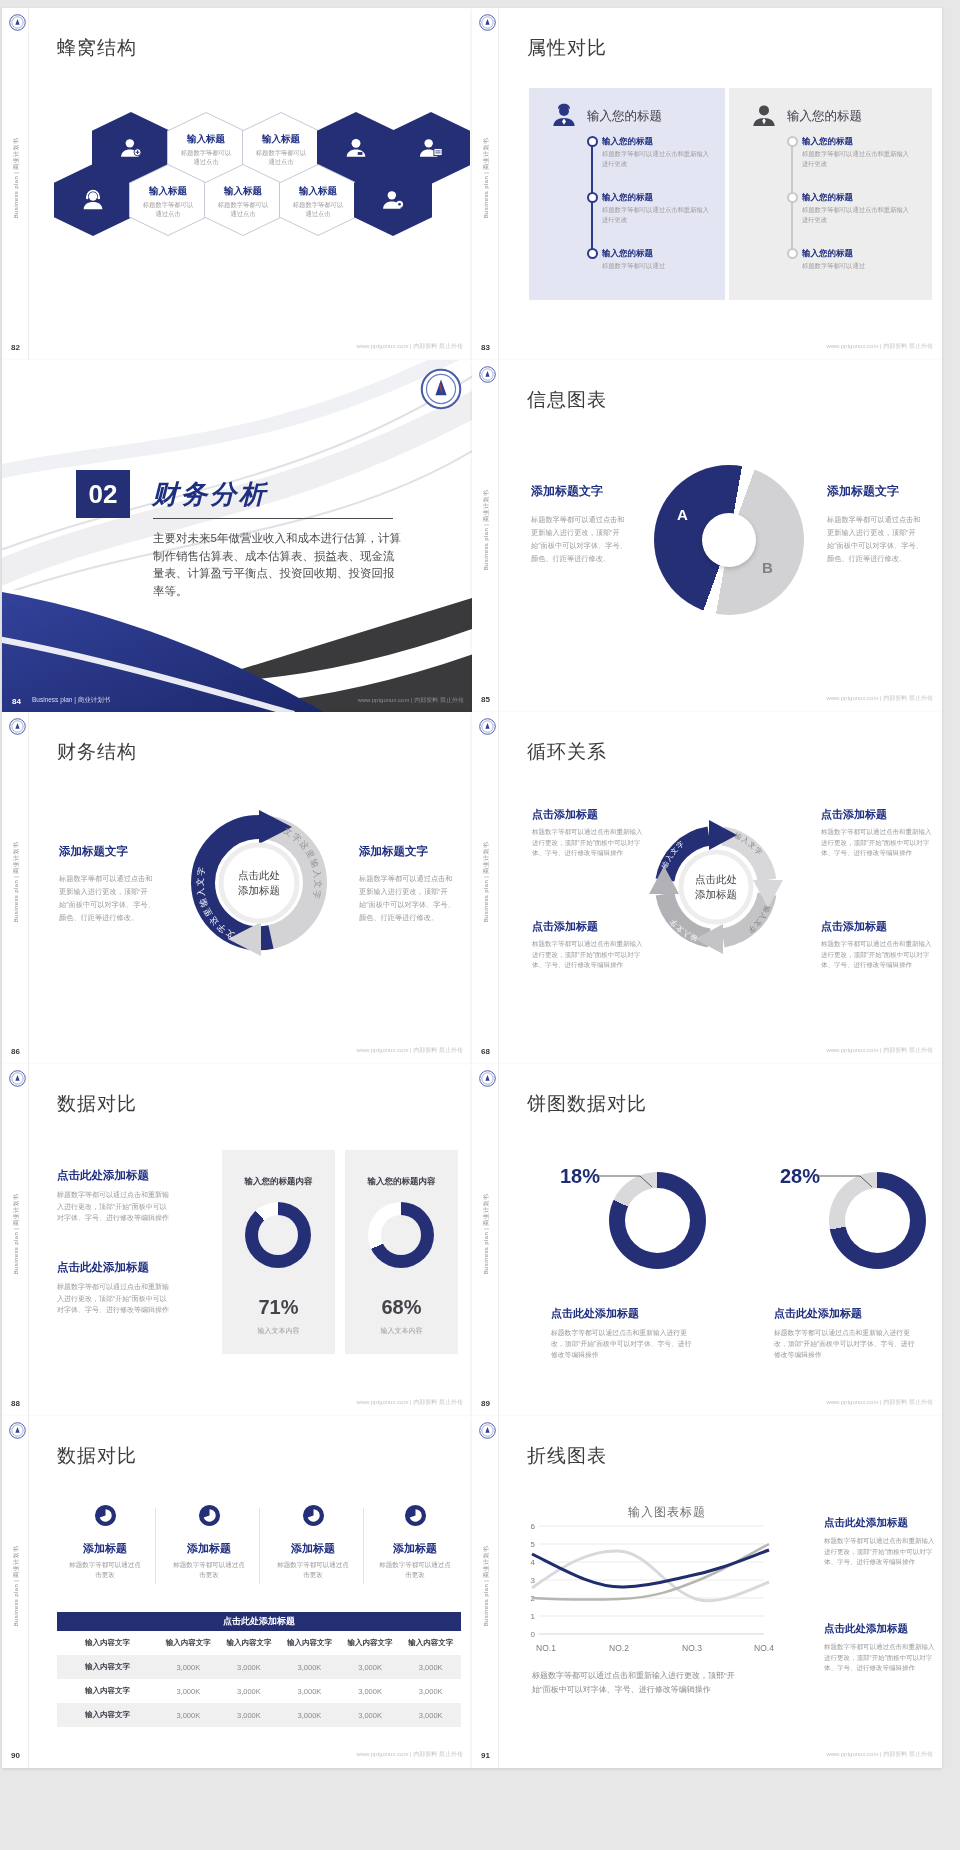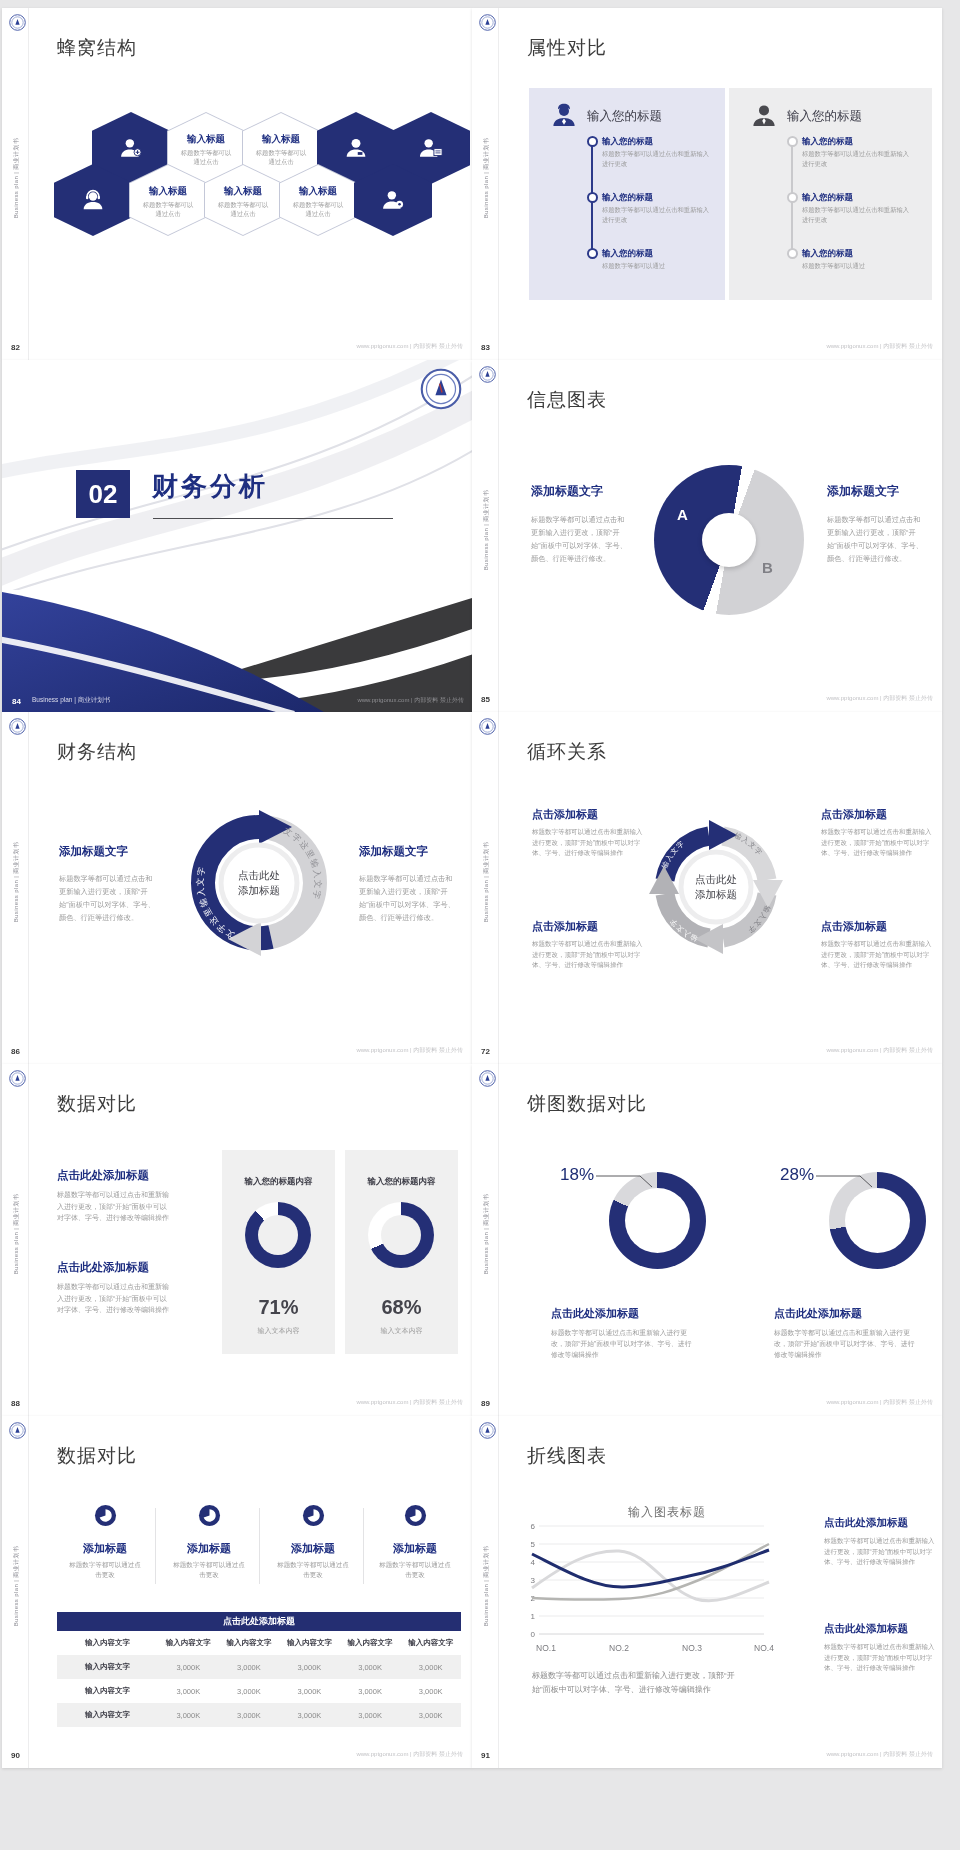--- a/index.html
+++ b/index.html
@@ -30,21 +30,21 @@
 .panel{position:absolute;top:80px;height:212px;}
 .p-hdr{position:absolute;left:58px;top:20px;font-size:12.5px;color:#3d3d49;}
 .p-icon{position:absolute;left:20px;top:13px;width:30px;height:30px;}
 .tl-line{position:absolute;left:62px;width:2px;}
 .tl-dot{position:absolute;left:58px;width:7px;height:7px;border-radius:50%;background:#fff;}
 .tl-t{position:absolute;left:73px;font-size:8.5px;font-weight:bold;color:#1e2e80;}
 .tl-b{position:absolute;left:73px;width:108px;font-size:6.3px;line-height:9.5px;color:#9a9a9a;}
 
 .numbox{position:absolute;left:74px;top:110px;width:54px;height:48px;background:#242f76;
   color:#fff;font-size:26px;font-weight:bold;text-align:center;line-height:48px;}
-.ctitle{position:absolute;left:150px;top:109px;font-size:26px;font-weight:bold;color:#1e2e80;letter-spacing:3px;}
+.ctitle{position:absolute;left:150px;top:117px;font-size:26px;font-weight:bold;color:#1e2e80;letter-spacing:3px;font-style:italic;}
 .cunder{position:absolute;left:151px;top:158px;width:240px;height:1px;background:#4c4c50;}
 .cbody{position:absolute;left:151px;top:170px;width:250px;font-size:11.5px;line-height:17.5px;color:#4a4a4e;}
 .cpnum{position:absolute;left:10px;bottom:6px;font-size:8px;font-weight:bold;color:#fff;}
 .clabel{position:absolute;left:30px;bottom:7px;font-size:6.5px;color:#dcdceb;}
 .csite{position:absolute;right:8px;bottom:7px;font-size:6px;color:#8f8f93;}
 
 .blk-t{font-size:12px;font-weight:bold;color:#1e2e80;}
 .blk-b{font-size:7.2px;line-height:13px;color:#9b9b9b;margin-top:13px;}
 .donut85{position:absolute;left:182px;top:105px;width:150px;height:150px;border-radius:50%;
   background:conic-gradient(from 20deg,#d2d2d5 0 170deg,#fff 170deg 180deg,#242f76 180deg 350deg,#fff 350deg 360deg);}
@@ -56,21 +56,21 @@
 
 .card88{position:absolute;top:86px;width:113px;height:204px;background:#f0f0f0;}
 .c88t{position:absolute;top:26px;left:0;width:100%;text-align:center;font-size:8.5px;font-weight:bold;color:#3e3e48;}
 .ring88{position:absolute;left:23px;top:52px;width:66px;height:66px;border-radius:50%;}
 .ring88::after{content:"";position:absolute;inset:13px;border-radius:50%;background:#f0f0f0;}
 .c88p{position:absolute;top:146px;left:0;width:100%;text-align:center;font-size:20px;font-weight:bold;color:#44444c;}
 .c88c{position:absolute;top:176px;left:0;width:100%;text-align:center;font-size:7px;color:#9a9a9a;}
 
 .donut89{position:absolute;top:108px;width:97px;height:97px;border-radius:50%;}
 .donut89::after{content:"";position:absolute;inset:16px;border-radius:50%;background:#fff;}
-.pctlbl{position:absolute;top:101px;font-size:17px;font-weight:normal;color:#1d2d74;}
+.pctlbl{position:absolute;top:101px;font-size:20px;font-weight:bold;color:#1d2d74;}
 
 .col90{position:absolute;top:88px;width:96px;text-align:center;}
 .col90 .ct{font-size:11px;font-weight:bold;color:#1e2e80;margin-top:10px;}
 .col90 .cb{font-size:6.5px;line-height:10px;color:#9a9a9a;margin-top:4px;padding:0 10px;}
 .div90{position:absolute;top:92px;width:1px;height:76px;background:#e3e3e5;}
 .t90{position:absolute;left:55px;top:196px;width:404px;}
 .t90 .thbar{height:19px;background:#242e72;color:#fff;font-weight:bold;font-size:9px;line-height:19px;text-align:center;}
 .t90 .tr{display:flex;height:24px;align-items:center;text-align:center;font-size:7.5px;}
 .t90 .c1{width:25%;}
 .t90 .c{width:15%;}
@@ -250,20 +250,21 @@
     <svg viewBox="0 0 24 24">
           <circle cx="12" cy="12" r="11" fill="#fff" stroke="#4a5da8" stroke-width="1.2"></circle>
           <circle cx="12" cy="12" r="8.3" fill="none" stroke="#6d7fc0" stroke-width="0.7"></circle>
           <path d="M12 6.5l3.2 9h-6.4z" fill="#2b3f94"></path>
           <path d="M11.2 9l1.4 5" stroke="#b43a3a" stroke-width=".8"></path>
         </svg>
   </div>
   <div class="numbox">02</div>
   <div class="ctitle">财务分析</div>
   <div class="cunder"></div>
+  <div class="cbody">主要对未来5年做营业收入和成本进行估算，计算制作销售估算表、成本估算表、损益表、现金流量表、计算盈亏平衡点、投资回收期、投资回报率等。</div>
   <div class="cpnum">84</div>
   <div class="clabel">Business plan | 商业计划书</div>
   <div class="csite">www.pptgonux.com | 内部资料 禁止外传</div>
 </div>
 
 <div class="slide">
   <div class="vline"></div>
   <div class="sidetext">Business plan | 商业计划书</div>
   <div class="logo"><svg viewBox="0 0 24 24">
           <circle cx="12" cy="12" r="11" fill="#fff" stroke="#4a5da8" stroke-width="1.4"></circle>
@@ -369,21 +370,21 @@
     <div>添加标题</div>
   </div>
   <div class="abs" style="left:349px;top:95px;width:112px">
     <div class="blk-t" style="font-size:11px">点击添加标题</div>
     <div class="blk-b" style="font-size:6.5px;line-height:10.5px;margin-top:5px">标题数字等都可以通过点击和重新输入进行更改，顶部“开始”面板中可以对字体、字号、进行修改等编辑操作</div>
   </div>
   <div class="abs" style="left:349px;top:207px;width:112px">
     <div class="blk-t" style="font-size:11px">点击添加标题</div>
     <div class="blk-b" style="font-size:6.5px;line-height:10.5px;margin-top:5px">标题数字等都可以通过点击和重新输入进行更改，顶部“开始”面板中可以对字体、字号、进行修改等编辑操作</div>
   </div>
-  <div class="pnum">72</div>
+  <div class="pnum">68</div>
   <div class="site">www.pptgonux.com | 内部资料 禁止外传</div>
 </div>
 
 <div class="slide">
   <div class="vline"></div>
   <div class="sidetext">Business plan | 商业计划书</div>
   <div class="logo"><svg viewBox="0 0 24 24">
           <circle cx="12" cy="12" r="11" fill="#fff" stroke="#4a5da8" stroke-width="1.4"></circle>
           <circle cx="12" cy="12" r="8" fill="none" stroke="#6d7fc0" stroke-width="0.9"></circle>
           <path d="M12 7l3 8h-6z" fill="#2b3f94"></path>

